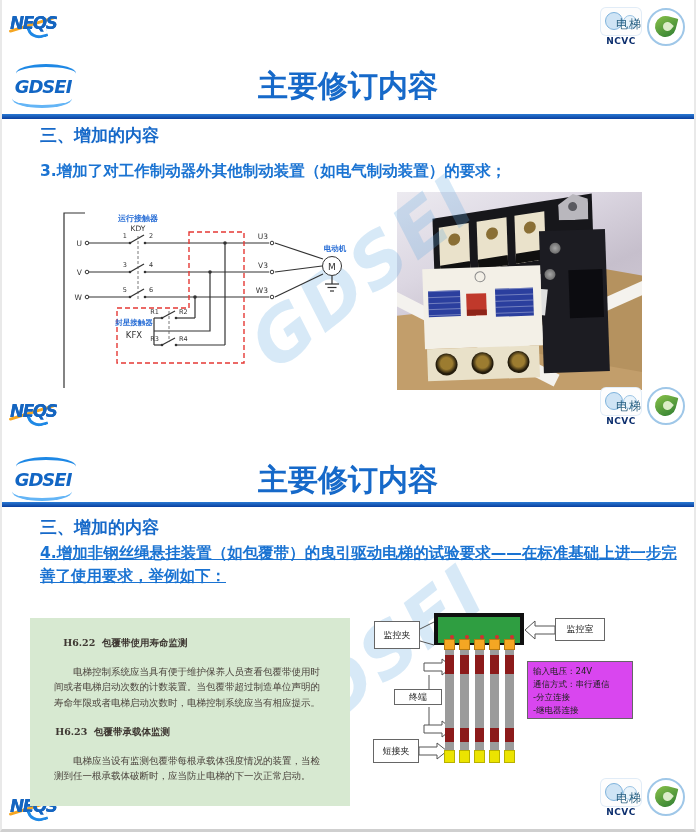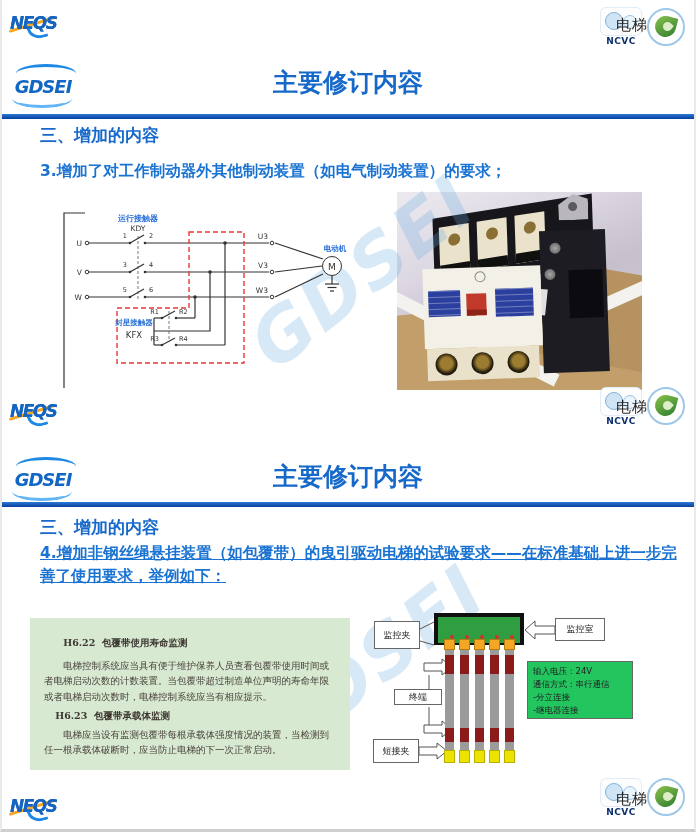--- a/index.html
+++ b/index.html
@@ -26,45 +26,45 @@
              background:#cfe4f5;border:1.5px solid #7fb3dc;box-sizing:border-box;}
   .ncvc .bub::after{content:"";position:absolute;right:4px;top:7px;width:14px;height:14px;border-radius:50%;
              background:#eaf4fb;border:1.5px solid #9cc4e4;box-sizing:border-box;}
   .ncvc .lb{display:block;margin-top:1px;font-size:9px;font-weight:bold;color:#0d2f6e;letter-spacing:.5px;}
   .eco{position:absolute;width:38px;height:38px;border-radius:50%;background:#fff;border:2px solid #9fc7e8;
        box-sizing:border-box;overflow:hidden;}
   .eco::before{content:"";position:absolute;left:6px;top:6px;width:21px;height:21px;
        border-radius:55% 5% 55% 55%;background:linear-gradient(135deg,#8bc34a,#2e7d32);transform:rotate(15deg);}
   .eco::after{content:"";position:absolute;left:14px;top:12px;width:9px;height:9px;border-radius:50% 0 50% 50%;
        background:#dcedc8;transform:rotate(40deg);}
-  .wm-cn{position:absolute;font-size:15px;color:#000000;opacity:.85;z-index:5;letter-spacing:1px;}
-  
-  .slide-title{position:absolute;left:0;width:100%;text-align:center;font-size:25px;font-weight:bold;color:#1669c9;}
+  .wm-cn{position:absolute;font-size:12px;color:#0c4a6e;opacity:.85;z-index:5;letter-spacing:1px;}
+  
+  .slide-title{position:absolute;left:0;width:100%;text-align:center;font-size:30px;font-weight:bold;color:#1669c9;}
   .rule{position:absolute;left:0;width:100%;height:5px;background:linear-gradient(#2a7ad4,#0a3f9e);}
   .heading{position:absolute;left:38px;font-size:17px;font-weight:bold;color:#1669c9;}
   .body-text{position:absolute;left:38px;width:644px;font-size:15.5px;font-weight:600;color:#1a73d2;line-height:1.5;}
   .watermark{position:absolute;font-size:72px;font-weight:900;font-style:italic;color:rgba(100,170,225,.26);
              transform:rotate(-38deg);letter-spacing:3px;pointer-events:none;z-index:1;}
   
   .notice{position:absolute;left:28px;top:618px;width:320px;background:#d7e9d1;padding:9px 10px;
           box-sizing:border-box;font-family:"DejaVu Serif",serif;font-size:9.5px;line-height:1.6;color:#4a423c;z-index:2;}
   .notice .nt{font-weight:bold;color:#3d3631;text-indent:1.6em;}
-  .notice .nb{text-indent:2em;margin:4px;}
+  .notice .nb{text-indent:2em;margin:14px;}
   
   .beltdiag{position:absolute;left:355px;top:600px;width:341px;height:185px;z-index:2;}
   .board{position:absolute;left:77px;top:13px;width:90px;height:32px;background:#101010;}
   .board .inner{position:absolute;left:4px;top:4px;right:4px;bottom:2px;background:#2f9e41;}
   .board .dot{position:absolute;bottom:4px;width:4px;height:4px;border-radius:50%;background:#d32f2f;}
   .conn{position:absolute;top:39px;width:11px;height:11px;background:#f5a623;border:1px solid #b97a10;box-sizing:border-box;}
   .belt{position:absolute;top:50px;width:9px;height:100px;
         background:linear-gradient(#9b9b9b 0,#9b9b9b 5px,#8b1a1a 5px,#8b1a1a 24px,#9b9b9b 24px,#9b9b9b 78px,#8b1a1a 78px,#8b1a1a 92px,#9b9b9b 92px,#9b9b9b 100px);}
   .tip{position:absolute;top:150px;width:11px;height:13px;background:#ece400;border:1px solid #b7b000;box-sizing:border-box;}
   .dlabel{position:absolute;border:1px solid #666;background:#fff;font-size:9px;color:#222;
           display:flex;align-items:center;justify-content:center;text-align:center;box-sizing:border-box;}
-  .dinfo{position:absolute;left:170px;top:61px;width:106px;height:58px;border:1px solid #666;background:#22c55e;
+  .dinfo{position:absolute;left:170px;top:61px;width:106px;height:58px;border:1px solid #666;background:#d946ef;
          font-size:8.5px;line-height:13px;padding:3px 5px;box-sizing:border-box;color:#222;}
   .dsvg{position:absolute;left:0;top:0;}
   
   .photo{position:absolute;left:395px;top:192px;width:245px;height:198px;overflow:hidden;
          background:linear-gradient(155deg,#eceaf0 0%,#dcd7e2 30%,#c6bfcc 55%,#d2cbd6 80%);}
   .cardboard{position:absolute;left:-12px;bottom:-34px;width:290px;height:122px;background:#c29e6b;transform:rotate(-6deg);}
   .cardboard2{position:absolute;right:-24px;bottom:26px;width:130px;height:95px;background:#b5925f;transform:rotate(10deg);}
   .strap{position:absolute;background:#f4f2ee;height:13px;}
   .contactor{position:absolute;left:26px;top:12px;width:192px;height:172px;transform:rotate(-2deg);}
   .c-top{position:absolute;left:12px;top:2px;width:160px;height:72px;background:#17171b;transform:skewY(-7deg);}

